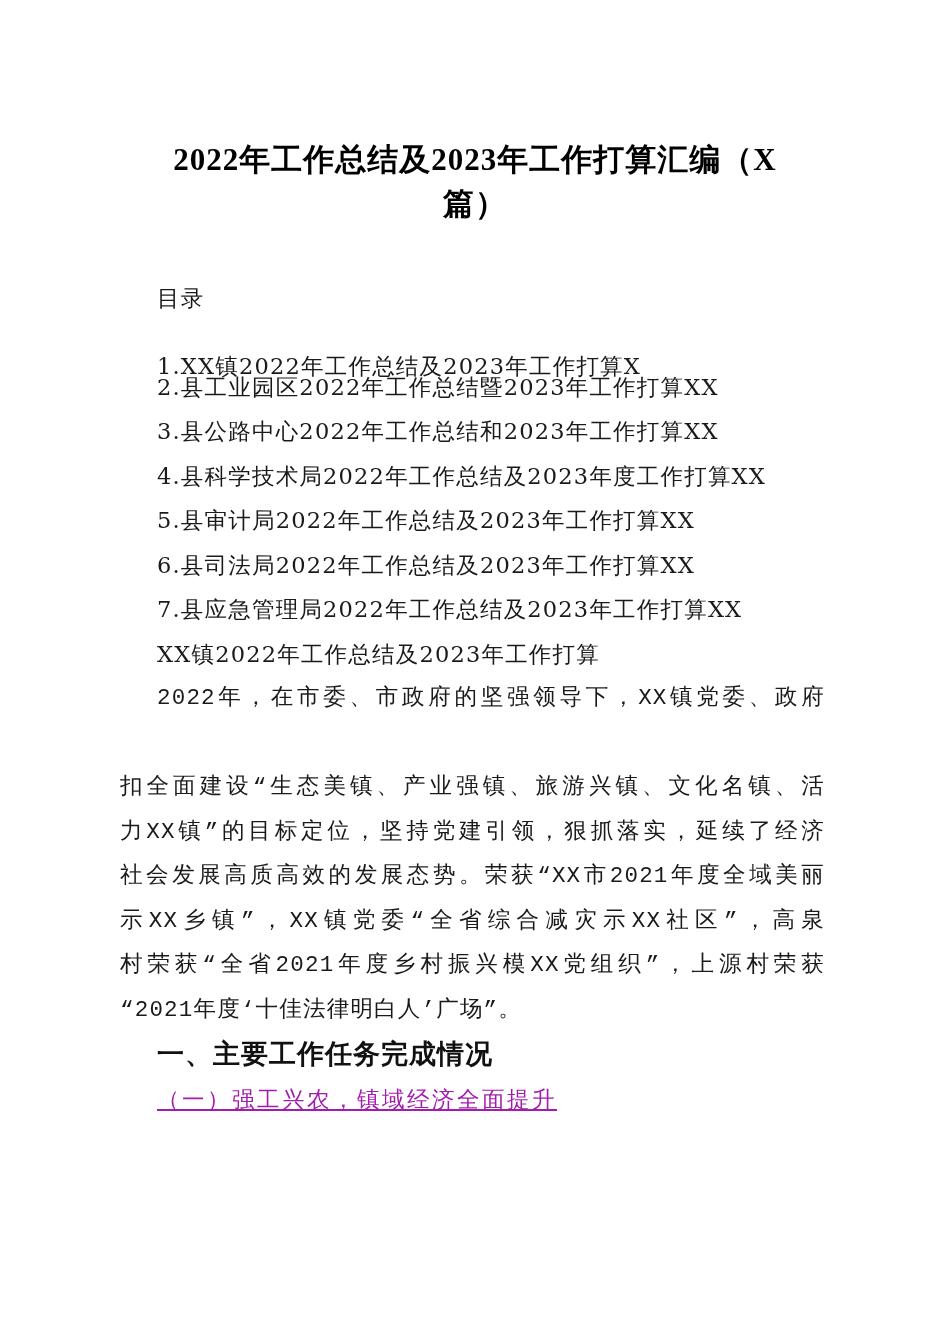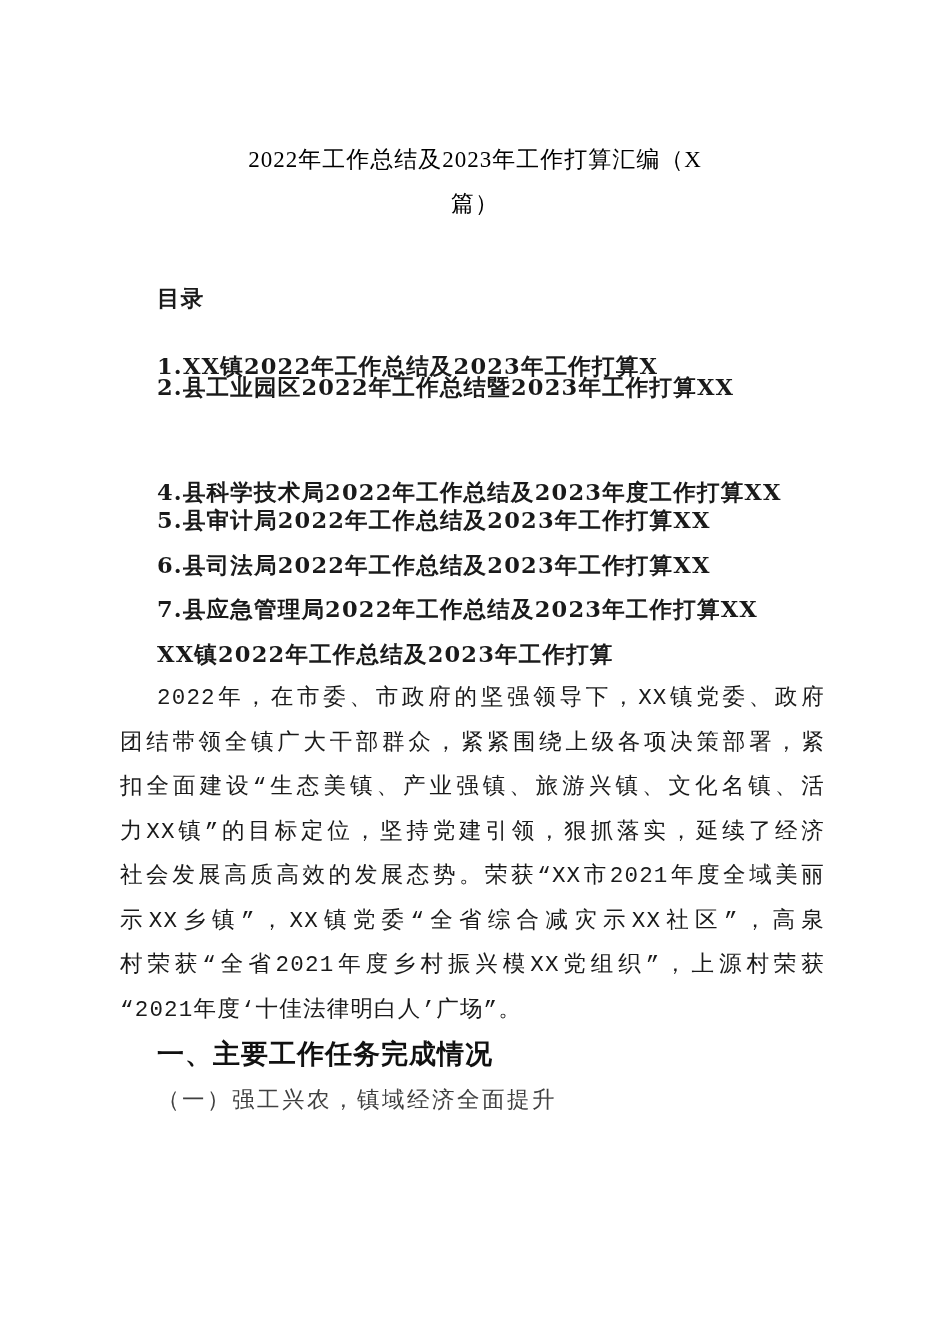--- a/index.html
+++ b/index.html
@@ -23,83 +23,84 @@
       height: 1344px;
       background: #ffffff;
     }
     .title {
       position: absolute;
       left: 120px;
       width: 710px;
       top: 138px;
       text-align: center;
       font-family: "Liberation Serif", "DejaVu Serif", serif;
-      font-weight: normal;
-      font-size: 23px;
+      font-weight: bold;
+      font-size: 31px;
       line-height: 44px;
       letter-spacing: 1px;
       color: #000000;
     }
     .line {
       position: absolute;
       white-space: nowrap;
       font-size: 22.5px;
       line-height: 30px;
       letter-spacing: 1.2px;
       color: #1a1a1a;
       font-family: "DejaVu Serif", "Liberation Serif", serif;
     }
-    .toc-line { left: 157px; font-weight: bold; }
+    .toc-line { left: 157px; }
     .body-line { left: 120px; width: 705px; text-align: justify; text-align-last: justify; font-family: Liberation Mono, monospace; }
     .body-line.first { left: 157px; width: 668px; }
     .body-line.last { text-align-last: left; }
     .heading1 {
       position: absolute;
       left: 157px;
       font-family: "DejaVu Sans", "Liberation Sans", sans-serif;
       font-weight: bold;
       font-size: 27px;
       line-height: 30px;
       letter-spacing: 1px;
       color: #111111;
       white-space: nowrap;
     }
     .heading2 {
       position: absolute;
       left: 157px;
       font-size: 22.5px;
       line-height: 30px;
       letter-spacing: 2.5px;
-      color: #404040;
+      color: #a21caf;
       white-space: nowrap;
+      text-decoration: underline;
     }
   </style>
 </head>
 <body>
 
 <div class="page">
 
   <div class="title">
     <div>2022年工作总结及2023年工作打算汇编（X</div>
     <div>篇）</div>
   </div>
 
   <div class="line toc-line" style="top:283px;">目录</div>
 
   <div class="line toc-line" style="top:327px;margin-top:24px;">1.XX镇2022年工作总结及2023年工作打算X</div>
   <div class="line toc-line" style="top:372px;">2.县工业园区2022年工作总结暨2023年工作打算XX</div>
-  <div class="line toc-line" style="top:461px;margin-top:16px;">4.县科学技术局2022年工作总结及2023年度工作打算XX</div>
+  <div class="line toc-line" style="top:416px;">3.县公路中心2022年工作总结和2023年工作打算XX</div>
+  <div class="line toc-line" style="top:461px;">4.县科学技术局2022年工作总结及2023年度工作打算XX</div>
   <div class="line toc-line" style="top:505px;">5.县审计局2022年工作总结及2023年工作打算XX</div>
   <div class="line toc-line" style="top:550px;">6.县司法局2022年工作总结及2023年工作打算XX</div>
   <div class="line toc-line" style="top:594px;">7.县应急管理局2022年工作总结及2023年工作打算XX</div>
 
   <div class="line toc-line" style="top:639px;">XX镇2022年工作总结及2023年工作打算</div>
 
   <div class="line body-line first" style="top:683px;">2022年，在市委、市政府的坚强领导下，XX镇党委、政府</div>
-  <div class="line body-line" style="top:728px;">团结带领全镇广大干部群众，紧紧围绕上级各项决策部署，紧</div>
   <div class="line body-line" style="top:772px;">扣全面建设“生态美镇、产业强镇、旅游兴镇、文化名镇、活</div>
   <div class="line body-line" style="top:817px;">力XX镇”的目标定位，坚持党建引领，狠抓落实，延续了经济</div>
   <div class="line body-line" style="top:861px;">社会发展高质高效的发展态势。荣获“XX市2021年度全域美丽</div>
   <div class="line body-line" style="top:906px;">示XX乡镇”，XX镇党委“全省综合减灾示XX社区”，高泉</div>
   <div class="line body-line" style="top:950px;">村荣获“全省2021年度乡村振兴模XX党组织”，上源村荣获</div>
   <div class="line body-line last" style="top:995px;">“2021年度‘十佳法律明白人’广场”。</div>
 
   <div class="heading1" style="top:1039px;">一、主要工作任务完成情况</div>
   <div class="heading2" style="top:1084px;">（一）强工兴农，镇域经济全面提升</div>
 

